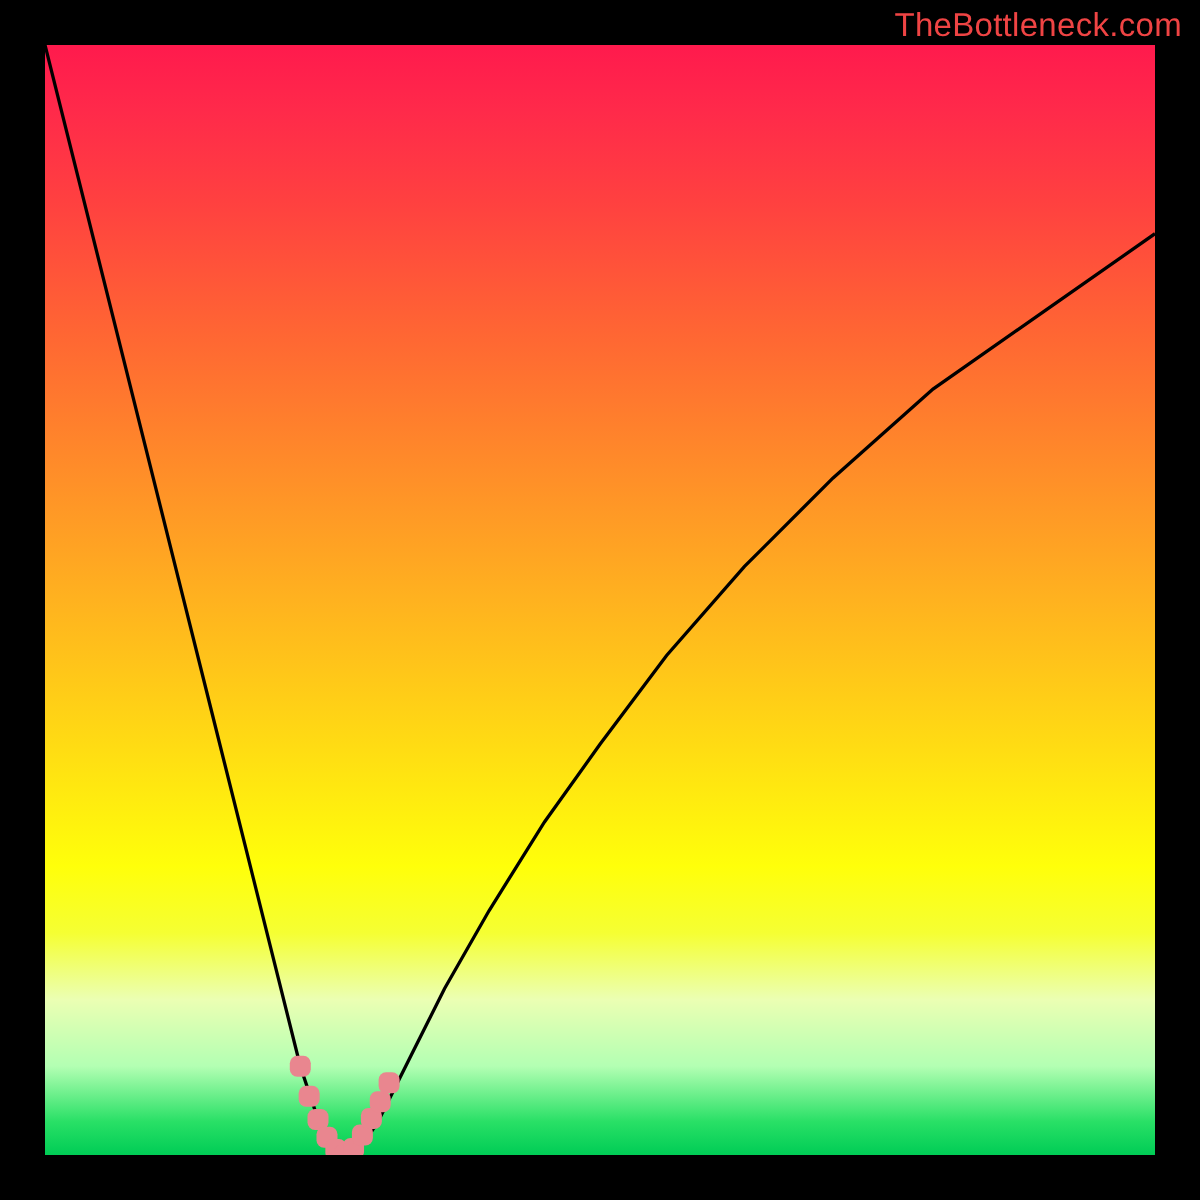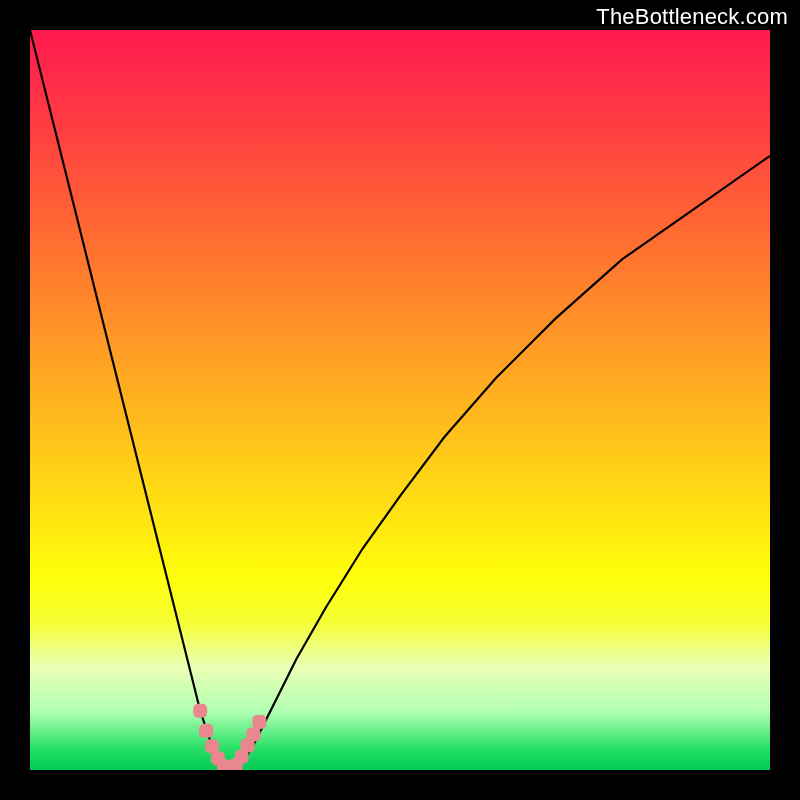--- a/index.html
+++ b/index.html
@@ -38,21 +38,21 @@
       #ebffb3 86%,
       #b3ffb3 92%,
       #29e066 97%,
       #00cc55 100%
     );
   }
   .watermark {
     position: absolute;
     top: 4px;
     right: 12px;
-    color: #ffffff;
+    color: #ef4444;
     font-size: 22px;
     letter-spacing: 0.2px;
     user-select: none;
   }
   svg.curve {
     position: absolute;
     top: 0; left: 0;
     width: 740px;
     height: 740px;
   }

